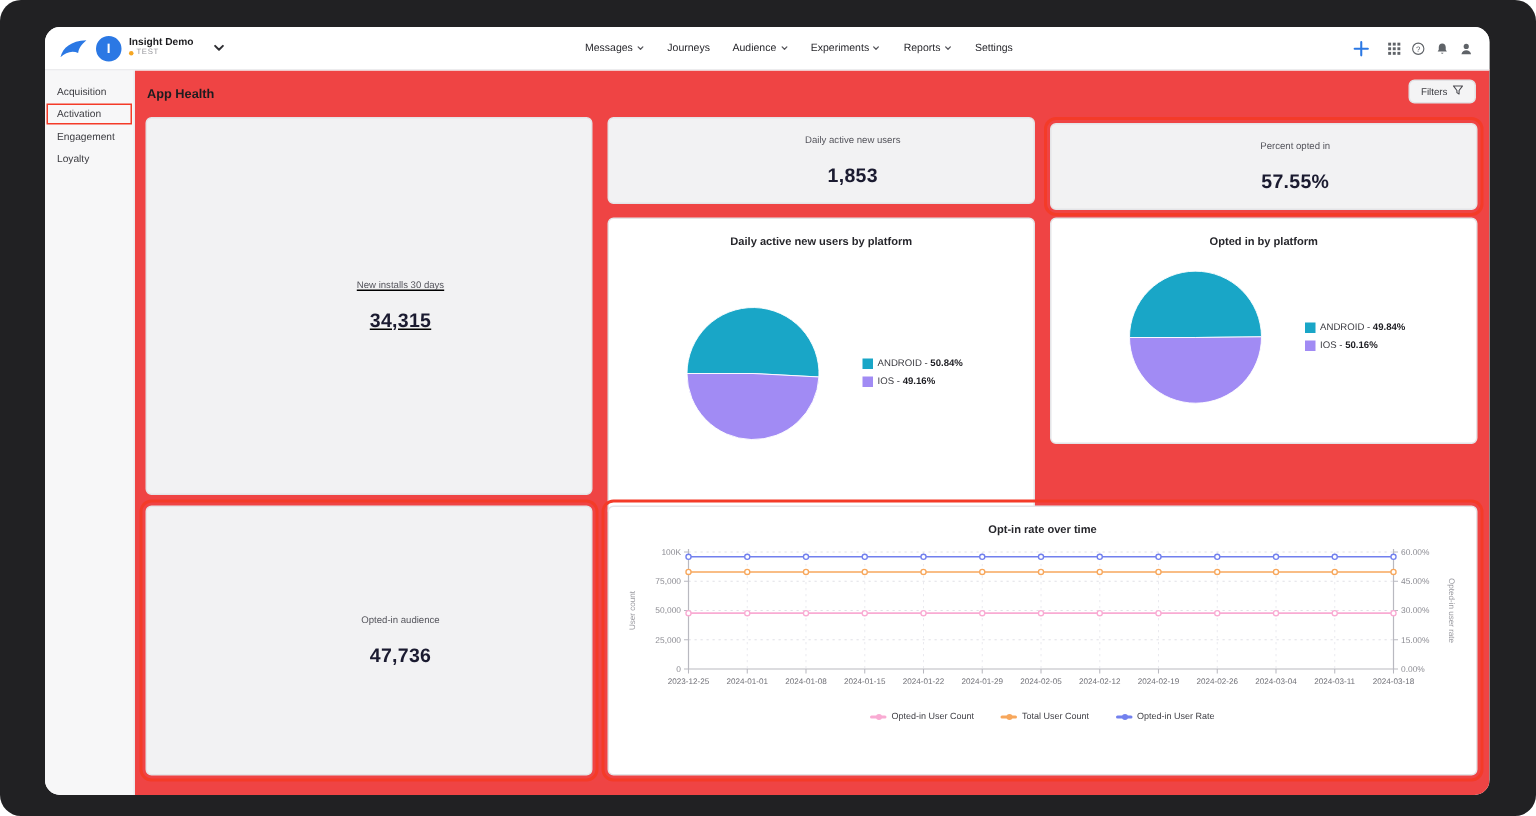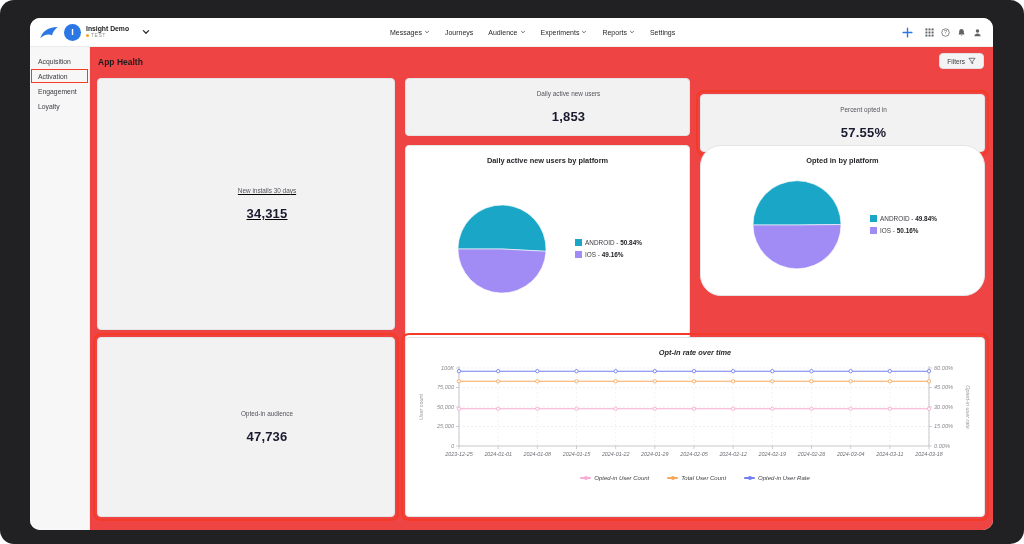--- a/index.html
+++ b/index.html
@@ -36,24 +36,24 @@
   .filters-btn{position:absolute;right:9px;top:7px;height:16px;padding:0 7px;display:flex;align-items:center;gap:3px;
                background:#f4f4f5;border:1px solid #e2e2e5;border-radius:4px;font-size:6.5px;color:#3b3b40;cursor:pointer;}
   .content{position:absolute;left:7px;top:32px;width:888px;height:439px;}
   .card{position:absolute;border:1px solid #e4e4e7;border-radius:4px;background:#fff;box-sizing:border-box;}
   .card.gray{background:#f2f2f3;}
   .annotated-card{outline:2px solid var(--annotation);outline-offset:2px;}
 
   #card-new-installs{left:0;top:0;width:298px;height:252px;text-decoration:underline;}
   #card-opted-audience{left:0;top:259px;width:298px;height:180px;}
   #card-daily-active{left:308px;top:0;width:285px;height:58px;}
-  #card-percent-opted{left:603px;top:16px;width:285px;height:58px;}
+  #card-percent-opted{left:603px;top:4px;width:285px;height:58px;}
   #card-pie-1{left:308px;top:67px;width:285px;height:199px;}
-  #card-pie-2{left:603px;top:67px;width:285px;height:151px;border-radius:21px;}
-  #card-line{left:308px;top:259px;width:580px;height:180px;font-style:italic;}
+  #card-pie-2{left:603px;top:67px;width:285px;height:151px;}
+  #card-line{left:308px;top:259px;width:580px;height:180px;}
 
   .stat-card{display:flex;flex-direction:column;align-items:center;justify-content:center;gap:12px;padding-left:42px;}
   .stat-title{font-size:6.4px;color:#55555c;}
   .stat-value{font-size:13px;font-weight:bold;color:#1b1b30;letter-spacing:.2px;}
 
   .chart-title{text-align:center;font-size:7.4px;font-weight:600;color:#26262b;margin-top:10px;}
   .pie-row{display:flex;align-items:center;justify-content:center;gap:24px;height:calc(100% - 30px);}
   .pie-svg{width:98px;height:98px;}
   .pie-legend{display:flex;flex-direction:column;gap:5px;}
   .pl-item{display:flex;align-items:center;gap:3px;font-size:6.4px;color:#3c3c42;}

